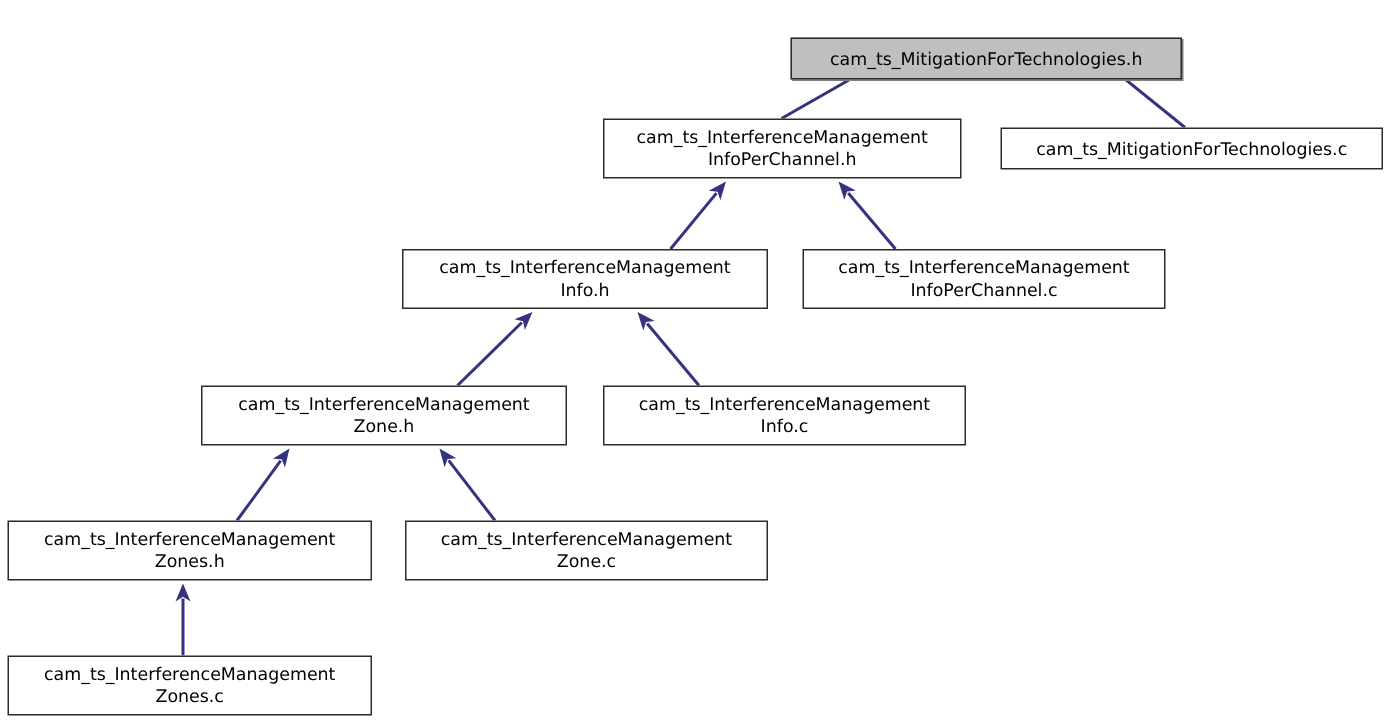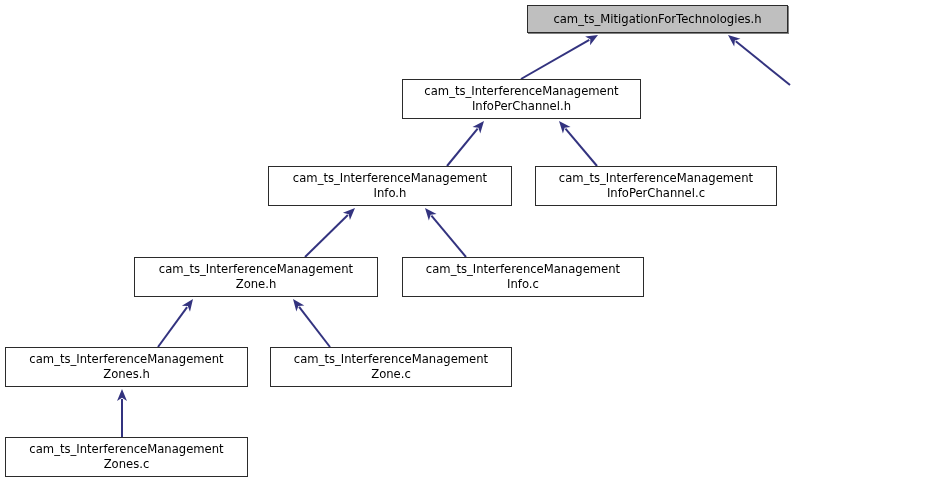--- a/index.html
+++ b/index.html
@@ -36,20 +36,21 @@
     align-items: center;
     justify-content: center;
     letter-spacing: 0px;
     white-space: pre-line;
     z-index: 2;
   }
   .node.highlight {
     background: #bfbfbf;
     border: 1px solid #2b2b2b;
     box-shadow: 1px 1px 0 0 #808080;
+    margin-top: 20px;
   }
   .node .label {
     display: block;
     padding: 0 6px;
   }
 </style>
 </head>
 <body>
 
 <div id="graph">
@@ -77,20 +78,23 @@
 
   <div class="node highlight" style="left: 527px; top: 5px; width: 261px; height: 28px;">
     <span class="label">cam_ts_MitigationForTechnologies.h</span>
   </div>
 
   <div class="node" style="left: 402px; top: 79px; width: 239px; height: 40px;">
     <span class="label">cam_ts_InterferenceManagement
 InfoPerChannel.h</span>
   </div>
 
+  <div class="node" style="left: 667px; top: 85px; width: 255px; height: 28px;">
+    <span class="label">cam_ts_MitigationForTechnologies.c</span>
+  </div>
 
   <div class="node" style="left: 268px; top: 166px; width: 244px; height: 40px;">
     <span class="label">cam_ts_InterferenceManagement
 Info.h</span>
   </div>
 
   <div class="node" style="left: 535px; top: 166px; width: 242px; height: 40px;">
     <span class="label">cam_ts_InterferenceManagement
 InfoPerChannel.c</span>
   </div>

